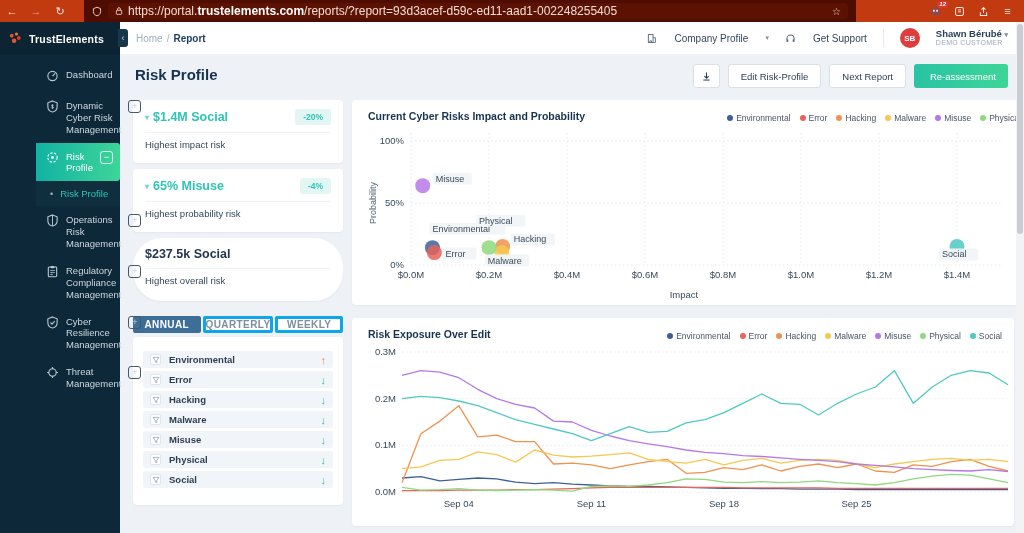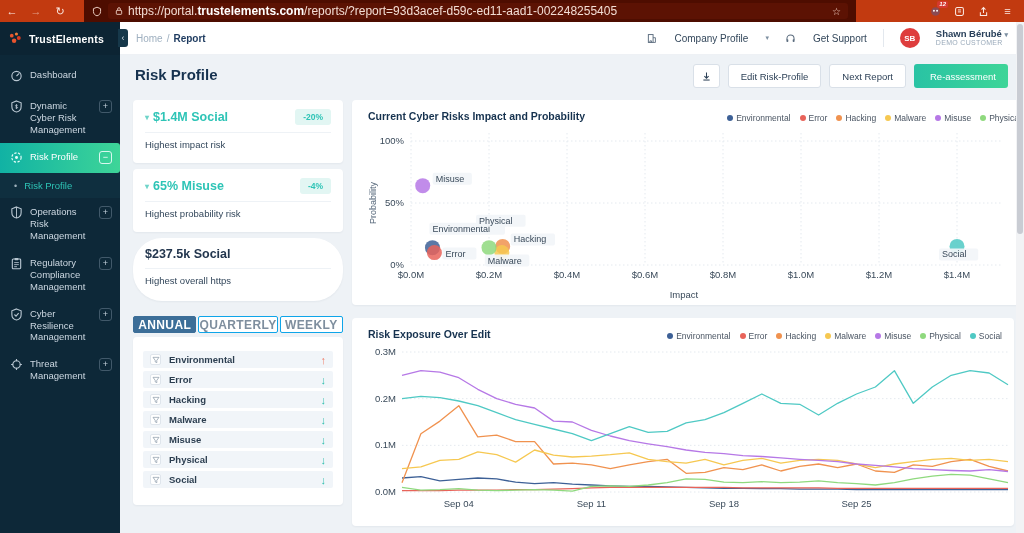--- a/index.html
+++ b/index.html
@@ -18,21 +18,21 @@
   .chrome-right { display:flex; align-items:center; gap:11px; margin-left:auto; padding-right:10px; }
   .chrome-right .cic { position:relative; width:13px; height:13px; display:inline-flex; align-items:center; justify-content:center; color:#fbe9e2; font-size:11px; }
   .ext-badge { position:absolute; top:-4px; right:-6px; background:#d43a2f; color:#fff; font-size:6px; line-height:7px; padding:0 2px; border-radius:2px; font-weight:bold; }
   .mini-svg { display:block; }
 
   
   .sidebar { position:absolute; left:0; top:22px; width:120px; height:511px; background:#0d2838; z-index:20; }
   .brand { height:33px; display:flex; align-items:center; gap:6px; padding:0 8px; position:relative; background:#0c2433; }
   .brand-name { color:#fff; font-size:10.5px; font-weight:bold; letter-spacing:.2px; }
   .collapse-tab { position:absolute; right:-8px; top:7px; width:10px; height:18px; background:#16384a; color:#cfdbe4; font-size:9px; display:flex; align-items:center; justify-content:center; border-radius:0 3px 3px 0; cursor:pointer; }
-  .nav { padding-top:6px; }
+  .nav { padding-top:6px;margin-left:36px; }
   .nav-item { display:flex; align-items:flex-start; gap:7px; padding:7px 8px 7px 10px; color:#cdd8e2; font-size:9.5px; line-height:1.25; cursor:pointer; position:relative; }
   .nav-item .lbl { flex:1; padding-top:1px; }
   .nav-item .nic { flex:0 0 13px; color:#b9c7d2; padding-top:1px; }
   .plusbox { flex:0 0 13px; height:13px; border:1px solid #41596a; border-radius:3px; color:#c2cfda; font-size:9px; line-height:11px; text-align:center; margin-top:1px; }
   .nav-item.active { background:linear-gradient(90deg,#11b2a4,#3ed598); color:#fff; border-radius:0 3px 3px 0; }
   .nav-item.active .nic { color:#eafffb; }
   .nav-item.active .plusbox { border-color:#d9f7ef; color:#fff; }
   .nav-sub { background:#0f2f3f; padding:7px 8px 7px 14px; display:flex; align-items:center; gap:7px; font-size:9.5px; color:#2ec4b6; cursor:pointer; }
   .nav-sub .dot { color:#9fb2bd; font-size:9px; }
 
@@ -62,21 +62,21 @@
   .stat { left:133px; width:210px; height:63px; padding:9px 12px 0; }
   .stat-top { display:flex; align-items:center; border-bottom:1px solid #eef2f6; padding-bottom:7px; }
   .stat-val { font-size:12.5px; font-weight:bold; color:#2ec4b6; display:flex; align-items:center; gap:4px; }
   .stat-val.dark { color:#23364e; }
   .stat-val .caret { font-size:8px; color:#6fd4c9; }
   .stat-badge { margin-left:auto; background:#e2f6f3; color:#2ec4b6; font-size:8.5px; font-weight:bold; padding:3px 8px; border-radius:3px; }
   .stat-cap { font-size:9.5px; color:#33475b; padding-top:6px; }
 
   
   .tabs { position:absolute; left:133px; top:316px; width:210px; display:flex; gap:2px; }
-  .tab { flex:1; height:17px; font-size:12px; font-weight:bold; letter-spacing:.4px; display:flex; align-items:center; justify-content:center; background:#fff; border:1px solid #0ea5e9; border-radius:2px; color:#7e8e9e; cursor:pointer; }
+  .tab { flex:1; height:17px; font-size:10px; font-weight:bold; letter-spacing:.4px; display:flex; align-items:center; justify-content:center; background:#fff; border:3px solid #0ea5e9; border-radius:2px; color:#7e8e9e; cursor:pointer; }
   .tab.active { background:#3c6e98; border-color:#3c6e98; color:#fff; }
 
   
   .list-card { left:133px; top:337px; width:210px; height:168px; padding:14px 10px 10px; }
   .risk-row { display:flex; align-items:center; gap:8px; background:#f1f5f9; border-radius:2px; height:17px; margin-bottom:3px; padding:0 7px; cursor:pointer; }
   .fbox { width:11px; height:11px; background:#fff; border:1px solid #dfe5ec; border-radius:2px; display:flex; align-items:center; justify-content:center; color:#8a99a8; }
   .risk-lbl { font-size:9.5px; font-weight:bold; color:#2c3e50; flex:1; }
   .risk-arrow { font-size:11px; font-weight:bold; }
   .risk-arrow.up { color:#ef7b66; }
   .risk-arrow.down { color:#2fbfae; }
@@ -281,21 +281,21 @@
           <span class="stat-badge">-4%</span>
         </div>
         <div class="stat-cap">Highest probability risk</div>
       </section>
       <section class="card stat" style="top: 238px; border-radius: 29px;">
         <div class="stat-top">
           <span class="stat-val dark">
             <span>$237.5k Social</span>
           </span>
         </div>
-        <div class="stat-cap">Highest overall https</div>
+        <div class="stat-cap">Highest overall risk</div>
       </section>
     </div>
 
   <div class="tabs" id="tabs">
       <div class="tab active">ANNUAL</div>
       <div class="tab">QUARTERLY</div>
       <div class="tab">WEEKLY</div>
     </div>
 
   <section class="card list-card" id="riskList">

